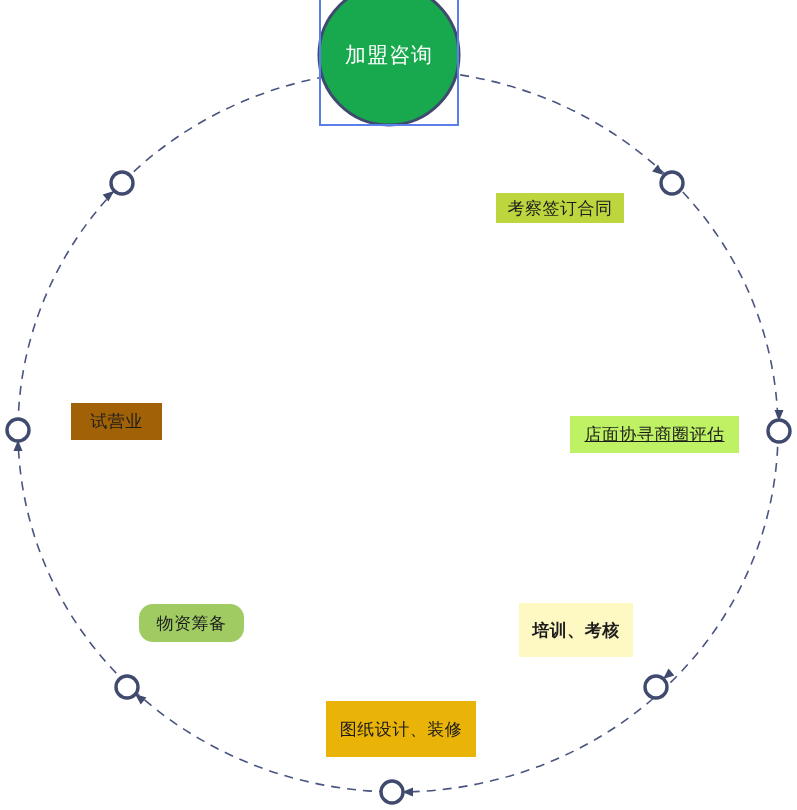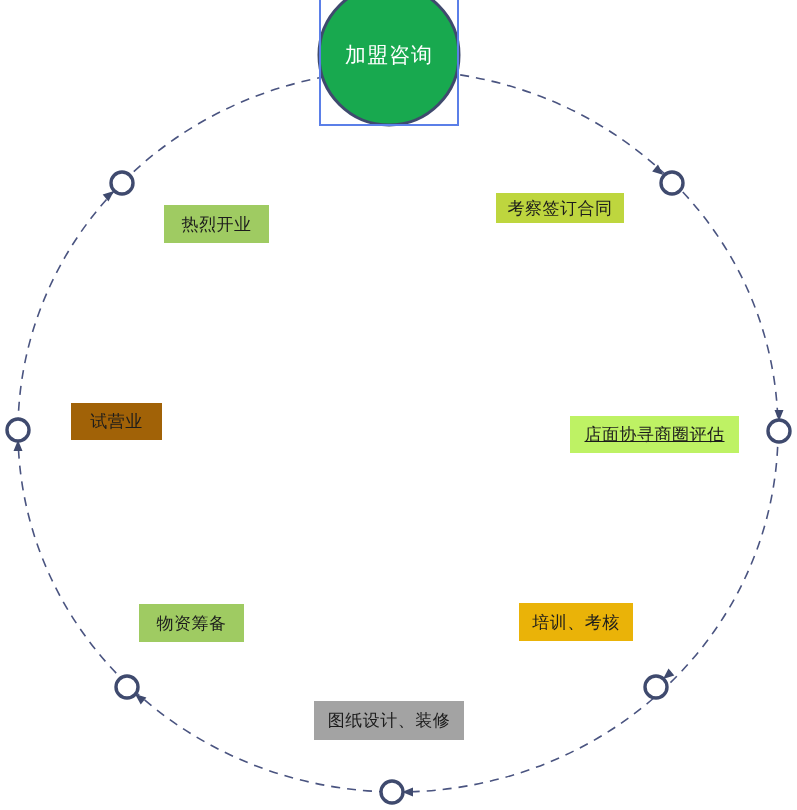--- a/index.html
+++ b/index.html
@@ -108,33 +108,30 @@
   </div>
 
   <div class="node-label" style="left:496px; top:193px; width:128px; height:30px; background:#bed63e;">
     <span>考察签订合同</span>
   </div>
 
   <div class="node-label" style="left:570px; top:416px; width:169px; height:37px; background:#bef264;text-decoration:underline;">
     <span>店面协寻商圈评估</span>
   </div>
 
-  <div class="node-label" style="left:519px; top:603px; width:114px; height:38px; background:#eab308;">
+  <div class="node-label" style="left:519px; top:603px; width:114px; height:54px; background:#fef9c3;font-weight:bold;">
     <span>培训、考核</span>
   </div>
 
-  <div class="node-label" style="left:314px; top:701px; width:150px; height:39px; background:#a3a3a3;">
+  <div class="node-label" style="left:326px; top:701px; width:150px; height:56px; background:#eab308;">
     <span>图纸设计、装修</span>
   </div>
 
-  <div class="node-label" style="left:139px; top:604px; width:105px; height:38px; background:#9fcb62;">
+  <div class="node-label" style="left:139px; top:604px; width:105px; height:38px; background:#9fcb62;border-radius:14px;">
     <span>物资筹备</span>
   </div>
 
   <div class="node-label" style="left:71px; top:403px; width:91px; height:37px; background:#a16207;">
     <span>试营业</span>
   </div>
 
-  <div class="node-label" style="left:164px; top:205px; width:105px; height:38px; background:#9fcb62;">
-    <span>热烈开业</span>
-  </div>
 
 </div>
 
 </body></html>

